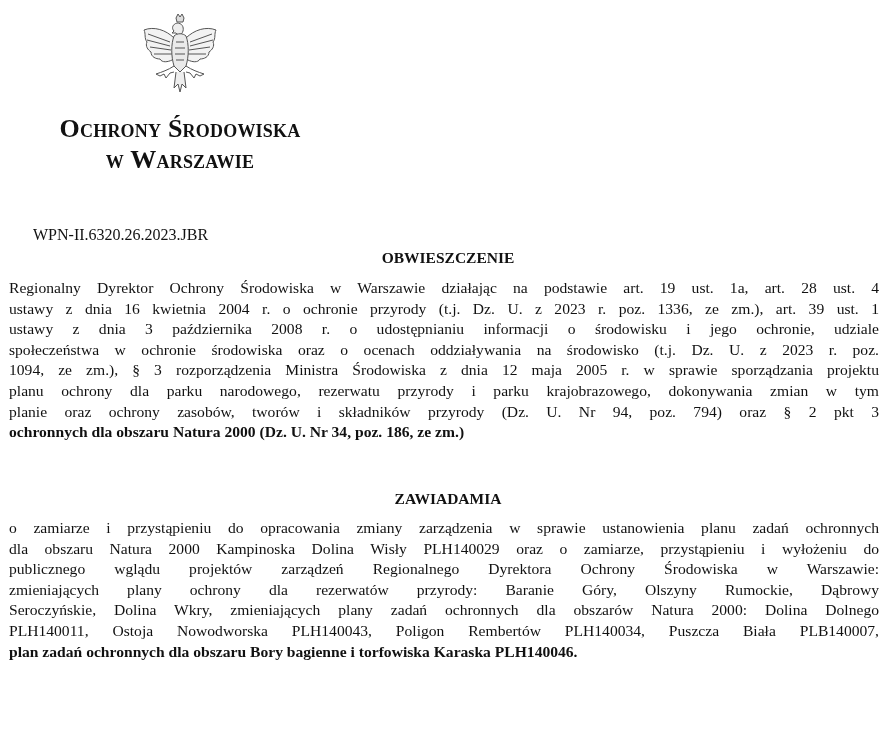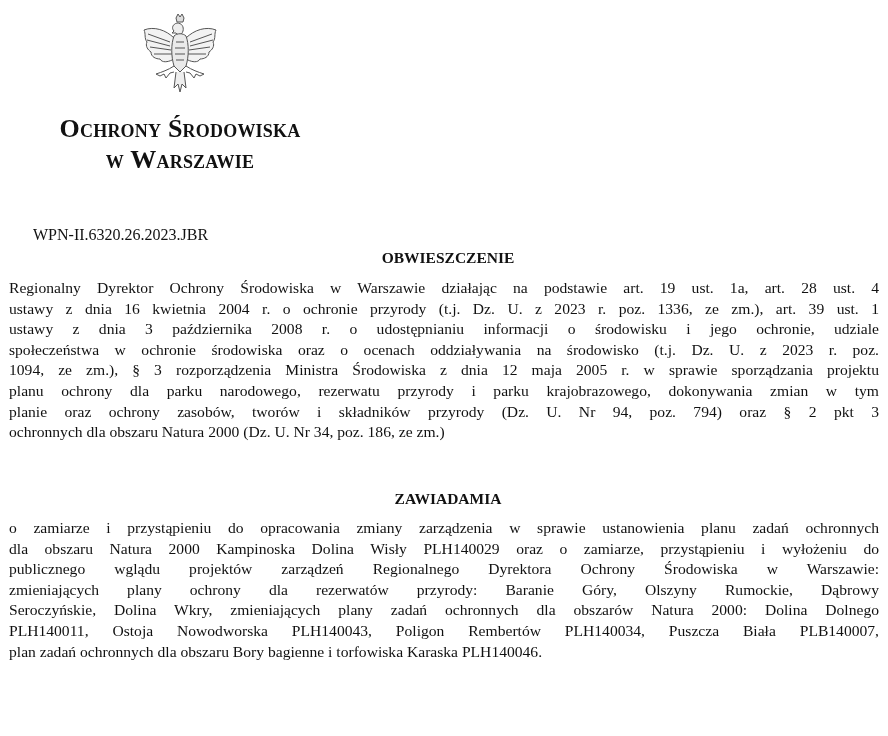--- a/index.html
+++ b/index.html
@@ -25,21 +25,21 @@
     position: absolute; left: 0; width: 888px; text-align: center;
     font-weight: bold; font-size: 15.5px; line-height: 20px;
   }
   .h1 { top: 248px; padding-left: 4px; }
   .h2 { top: 489px; padding-left: 4px; }
   .para {
     position: absolute; left: 9px; width: 870px;
     font-size: 15.6px; line-height: 20.6px; text-align: justify;
   }
   .para .ln { display: block; text-align: justify; text-align-last: justify; white-space: nowrap; }
-  .para .ln.last { text-align-last: left; }
+  .para .ln.last { text-align-last: left; font-weight: bold; }
   .p1 { top: 278px; }
   .p2 { top: 518px; }
 </style>
 </head>
 <body>
 
 <div class="eagle">
   <svg viewBox="0 0 84 84" width="84" height="84">
     <g fill="none" stroke="#555" stroke-width="1">
 

